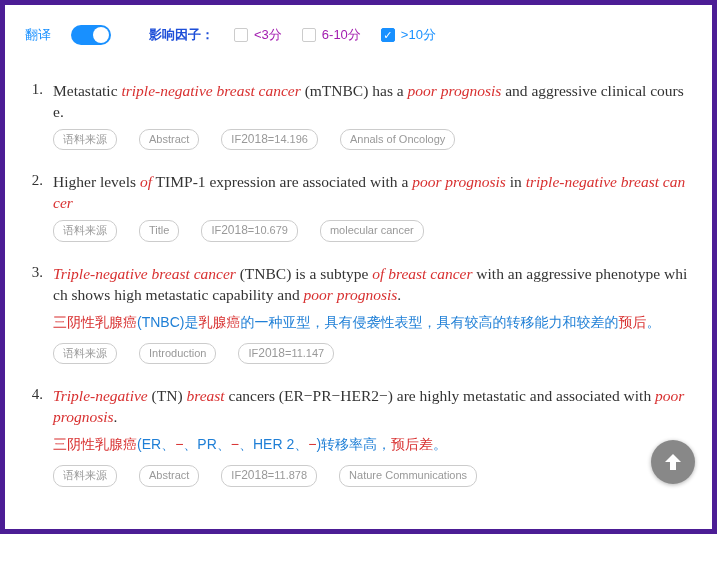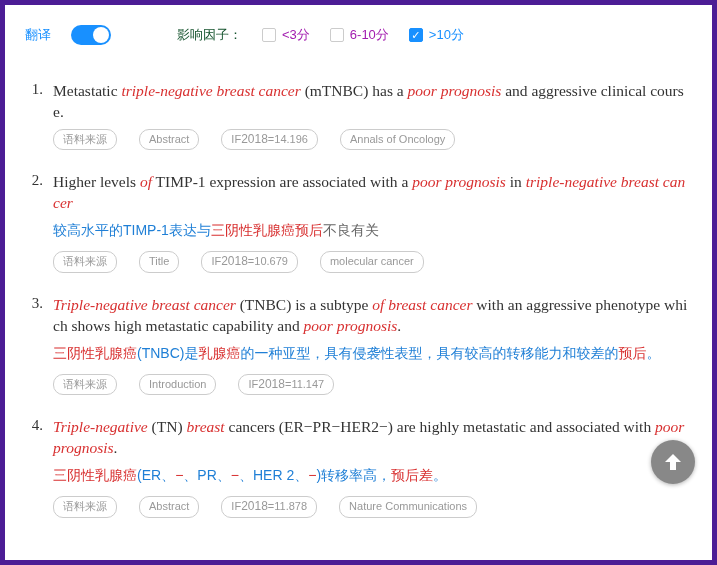--- a/index.html
+++ b/index.html
@@ -2,21 +2,21 @@
 <html><head>
 <meta charset="utf-8">
 <style>
   * { box-sizing: border-box; margin: 0; padding: 0; }
   body { font-family: "Times New Roman", serif; font-size: 15px; color: #333; background: #fff; width: 717px; position: relative; }
   .container { padding: 10px 20px 20px 20px; border: 5px solid #4c1d95; }
   .header { display: flex; align-items: center; gap: 20px; padding: 10px 0 18px 0; font-family: Arial, "Microsoft YaHei", sans-serif; font-size: 13px; }
   .translate-label { color: #1890ff; }
   .toggle { width: 40px; height: 20px; background: #1890ff; border-radius: 10px; position: relative; cursor: pointer; }
   .toggle::after { content: ''; position: absolute; width: 16px; height: 16px; background: #fff; border-radius: 50%; top: 2px; right: 2px; }
-  .factor-label { color: #14532d; margin-left: 46px; }
+  .factor-label { color: #1d4ed8; margin-left: 18px; font-weight: bold; }
   .check-group { display: flex; align-items: center; gap: 6px; }
   .checkbox { width: 14px; height: 14px; border: 1px solid #ccc; border-radius: 2px; display: inline-flex; align-items: center; justify-content: center; }
   .checkbox.checked { background: #1890ff; border-color: #1890ff; color: #fff; font-size: 11px; line-height: 1; }
   .check-text { color: #a21caf; }
   .check-text.active { color: #1890ff; }
   .entries { counter-reset: item; }
   .entry { display: flex; gap: 10px; margin: 18px 0 22px 0; }
   .entry-num { flex-shrink: 0; width: 18px; text-align: right; font-family: "Times New Roman", serif; font-size: 15px; color: #333; }
   .entry-body { flex: 1; }
   .en-text { font-size: 15.5px; line-height: 1.35; color: #333; margin-bottom: 6px; word-break: break-all; }
@@ -61,21 +61,20 @@
             <span class="tag">Abstract</span>
             <span class="tag">IF<sub>2018</sub>=14.196</span>
             <span class="tag">Annals of Oncology</span>
           </div>
         </div>
       </div>
       <div class="entry">
         <div class="entry-num">2.</div>
         <div class="entry-body">
           <div class="en-text"><span>Higher levels </span><span class="hl-red">of</span><span> TIMP-1 expression are associated with a </span><span class="hl-red">poor prognosis</span><span> in </span><span class="hl-red">triple-negative breast cancer</span></div>
-          <div class="cn-text"><span>较高水平的TIMP-1表达与</span><span class="cn-hl">三阴性乳腺癌预后</span><span class="cn-plain">不良有关</span></div>
           <div class="tags">
             <span class="tag">语料来源</span>
             <span class="tag">Title</span>
             <span class="tag">IF<sub>2018</sub>=10.679</span>
             <span class="tag">molecular cancer</span>
           </div>
         </div>
       </div>
       <div class="entry">
         <div class="entry-num">3.</div>

